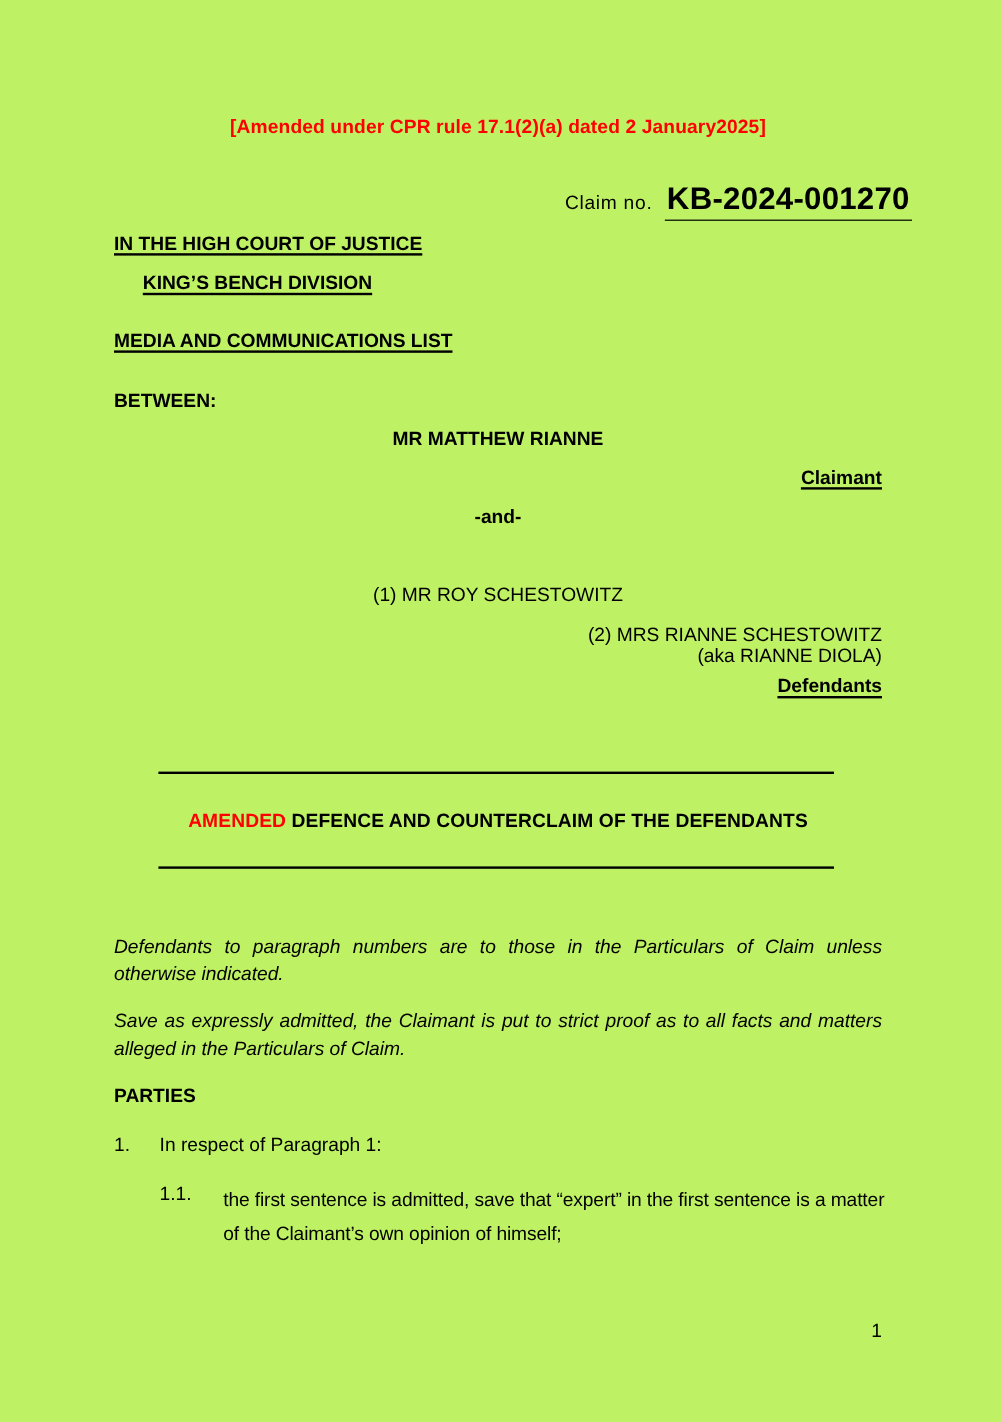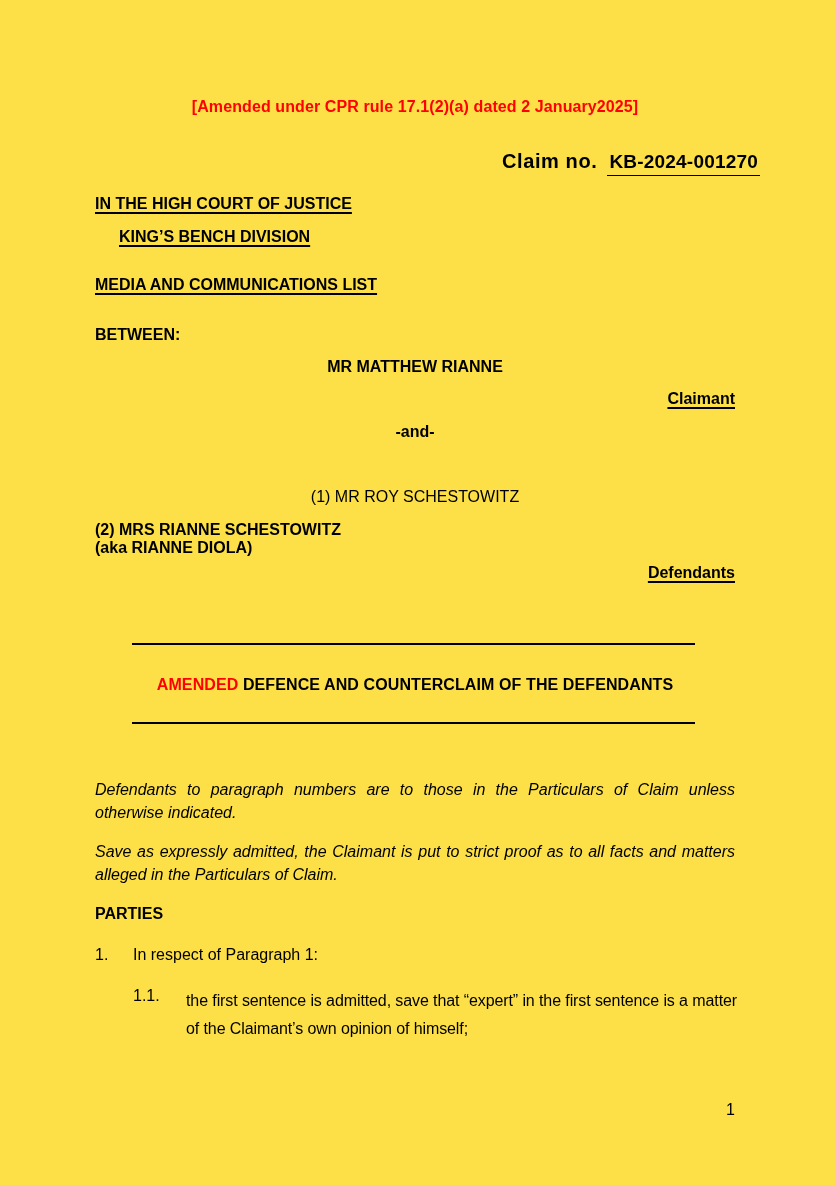--- a/index.html
+++ b/index.html
@@ -6,21 +6,21 @@
   html, body { background: #ffffff; }
   body {
     font-family: "Liberation Sans", "DejaVu Sans", sans-serif;
     color: #000000;
     -webkit-font-smoothing: antialiased;
   }
   .page {
     position: relative;
     width: 835px;
     height: 1185px;
-    background: #fde047;
+    background: #bef264;
     overflow: hidden;
     font-size: 16px;
   }
   .abs { position: absolute; left: 95px; width: 640px; }
   .underlined {
     text-decoration: underline;
     text-decoration-thickness: 1.5px;
     text-underline-offset: 3px;
   }
   .amendment-notice {
@@ -29,43 +29,43 @@
     font-weight: 700;
     text-align: center;
     letter-spacing: 0.1px;
   }
   .claim-row {
     top: 150px;
     width: 665px; 
     text-align: right;
   }
   .claim-label {
-    font-weight: 700;
-    font-size: 20px;
+    font-weight: 400;
+    font-size: 16px;
     letter-spacing: 0.6px;
     margin-right: 10px;
   }
   .claim-value {
     display: inline-block;
     font-weight: 700;
-    font-size: 19px;
+    font-size: 26px;
     letter-spacing: 0.2px;
     border-bottom: 1.6px solid #000;
     padding: 0 2px 2px 2px;
   }
   .court-line { font-weight: 700; }
   .court-1 { top: 195px; }
   .court-2 { top: 228px; margin-left: 24px; }
   .court-3 { top: 276px; }
   .between { top: 326px; font-weight: 700; }
   .claimant-name { top: 358px; font-weight: 700; text-align: center; }
   .claimant-role { top: 390px; font-weight: 700; text-align: right; }
   .and-sep { top: 423px; font-weight: 700; text-align: center; }
   .defendant-1 { top: 488px; font-weight: 400; text-align: center; }
-  .defendant-2 { top: 521px; font-weight: 700; text-align: left; line-height: 18px; }
+  .defendant-2 { top: 521px; font-weight: 400; text-align: right; line-height: 18px; }
   .defendants-role { top: 564px; font-weight: 700; text-align: right; }
   .rule {
     position: absolute;
     left: 132px;
     width: 563px;
     height: 2px;
     background: #000000;
   }
   .rule-top { top: 643px; }
   .rule-bottom { top: 722px; }

